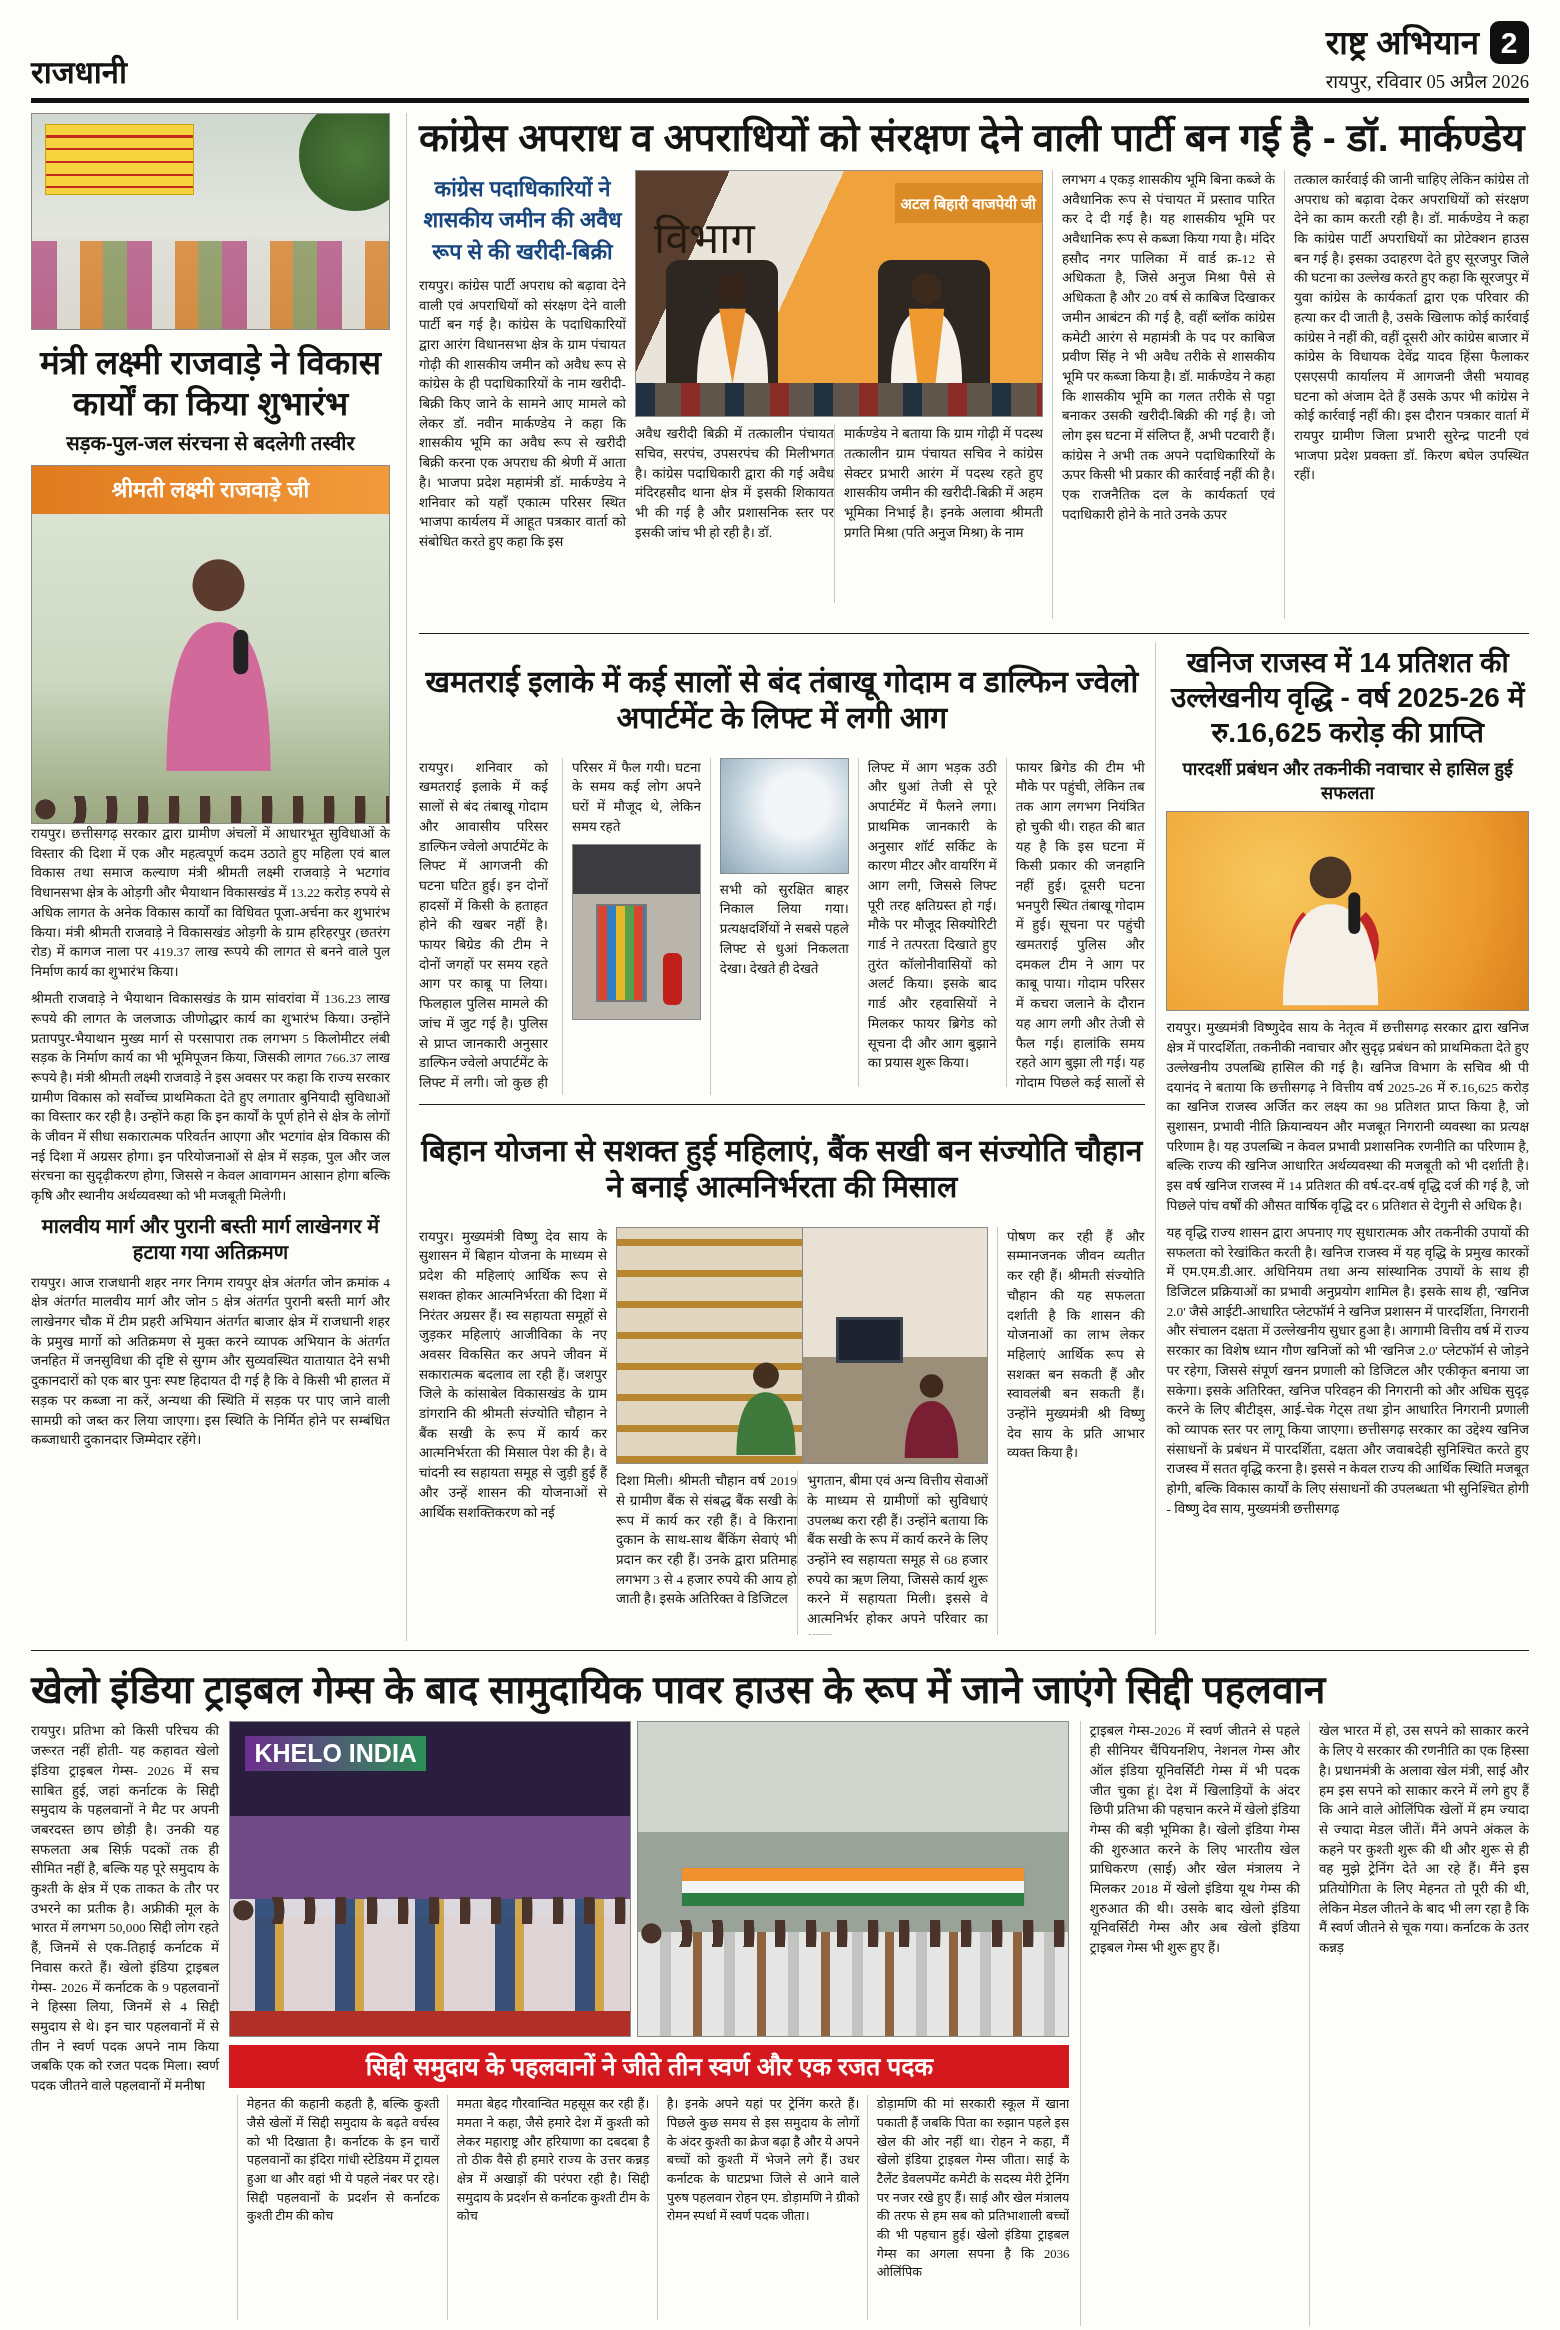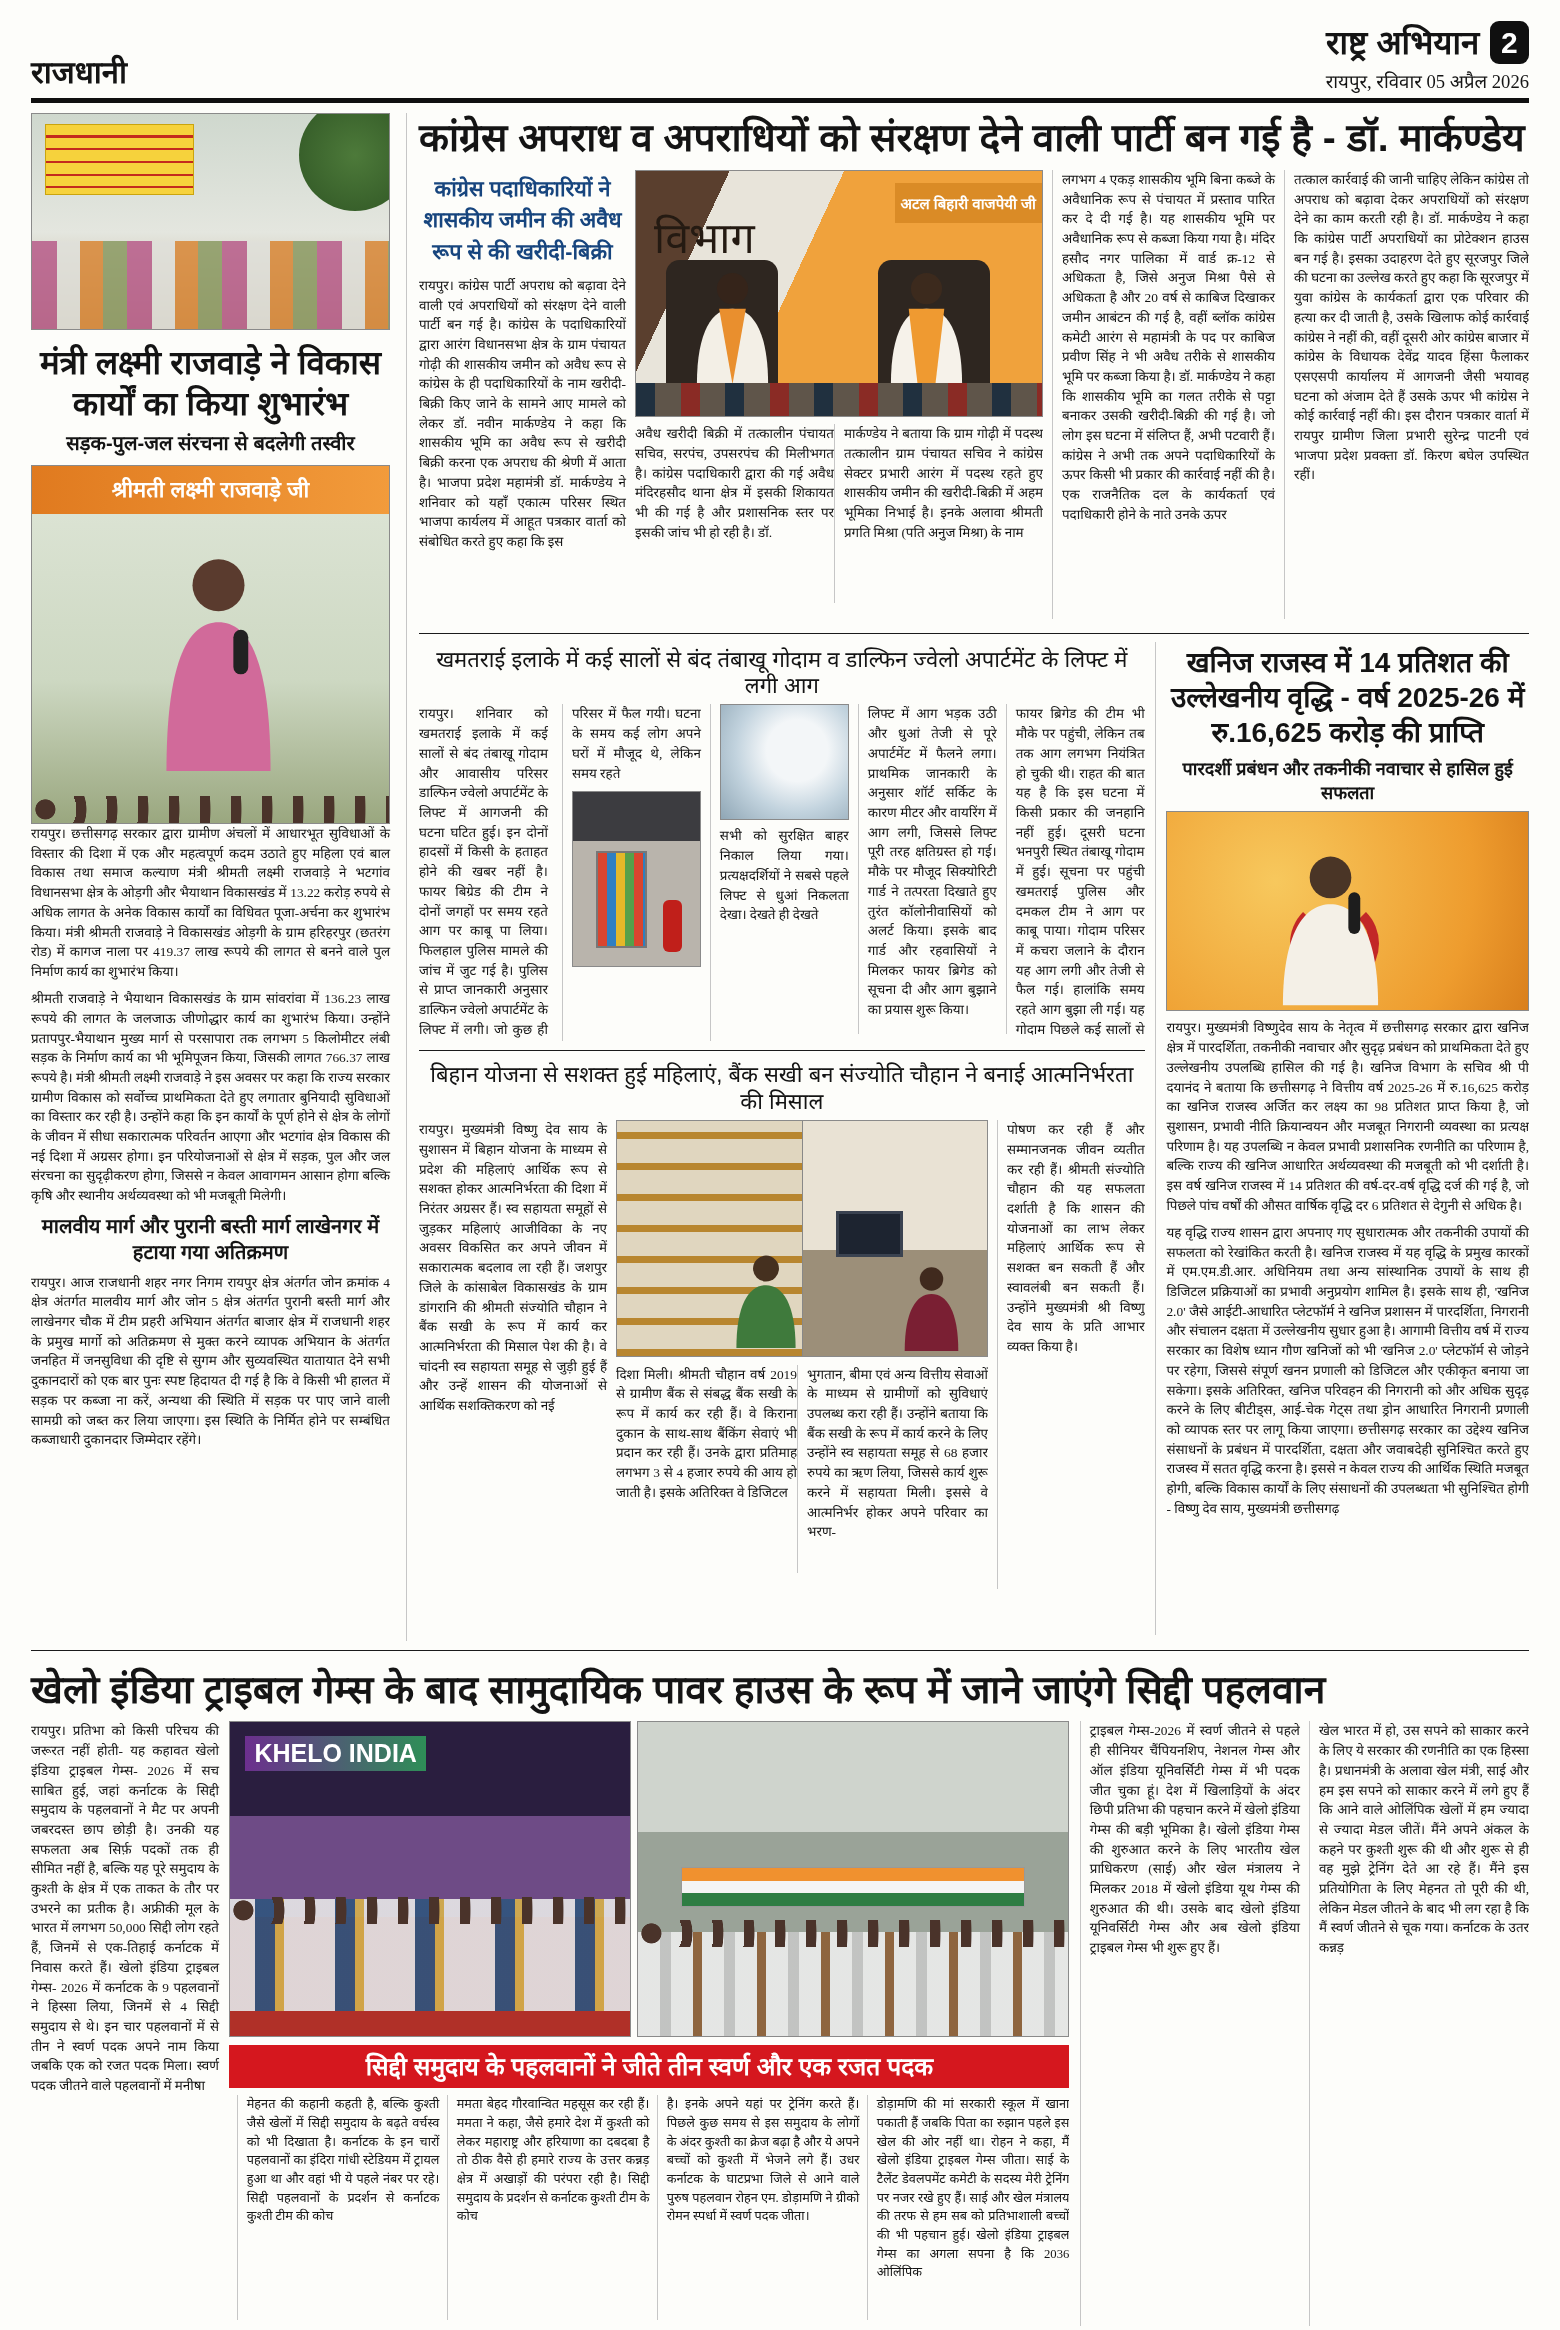--- a/index.html
+++ b/index.html
@@ -5,31 +5,31 @@
   html,body{margin:0;padding:0;background:#e8e8e4;}
   .page{position:relative;width:1560px;height:2330px;margin:0 auto;background:#fdfdfa;
         font-family:"Liberation Serif",serif;color:#141414;overflow:hidden;box-sizing:border-box;
         padding:25px 31px 15px 31px;}
   *{box-sizing:border-box;}
   p{margin:0 0 7.4px 0;}
   
   .hdr{display:flex;justify-content:space-between;align-items:flex-end;height:68px;}
   .section-label{font-family:Liberation Mono, monospace;font-weight:800;font-size:31px;line-height:1;padding-bottom:3px;}
   .mast{text-align:right;}
-  .mast-row{display:flex;align-items:center;gap:10.4px;justify-content:center;}
+  .mast-row{display:flex;align-items:center;gap:10.4px;justify-content:flex-start;}
   .mast-title{font-family:"Liberation Sans",sans-serif;font-weight:800;font-size:33px;line-height:1;}
   .pagenum{display:inline-block;background:#101010;color:#fff;font-family:"Liberation Sans",sans-serif;
            font-weight:800;font-size:30px;line-height:43px;width:39px;text-align:center;border-radius:9px;}
   .dateline{font-size:18.6px;margin-top:4.5px;}
   .rule-thick{height:5.2px;background:#101010;margin-top:4.5px;}
   
   .body-txt{font-size:13.4px;line-height:1.47;text-align:justify;}
   .col-rule{border-left:0.7px solid #c6c6c6;padding-left:9px;}
   h1.big{font-family:"Liberation Sans",sans-serif;font-weight:800;font-size:39px;line-height:1.15;margin:12px 0 9px 0;}
-  h2.mid{font-family:"Liberation Sans",sans-serif;font-weight:400;font-size:22px;line-height:1.2;text-align:center;margin:5px 0;}
+  h2.mid{font-family:"Liberation Sans",sans-serif;font-weight:700;font-size:30px;line-height:1.2;text-align:center;margin:22px 0;}
   .photo{position:relative;overflow:hidden;border:0.7px solid #8a8a8a;background:#cfcfc9;}
   .ph-label{position:absolute;font-family:"Liberation Sans",sans-serif;font-weight:700;}
   .sil{position:absolute;}
   .clamp{overflow:hidden;}
   
   .upper{display:flex;gap:0;margin-top:10.4px;height:1528px;overflow:hidden;}
   .leftcol{width:376px;flex:0 0 376px;padding-right:16px;border-right:0.7px solid #c6c6c6;overflow:hidden;}
   .mainarea{flex:1;padding-left:12px;overflow:hidden;}
   
   .minister-head{font-family:"Liberation Sans",sans-serif;font-weight:800;font-size:33px;line-height:1.25;text-align:center;margin:12px 3px 4.5px 3px;}

